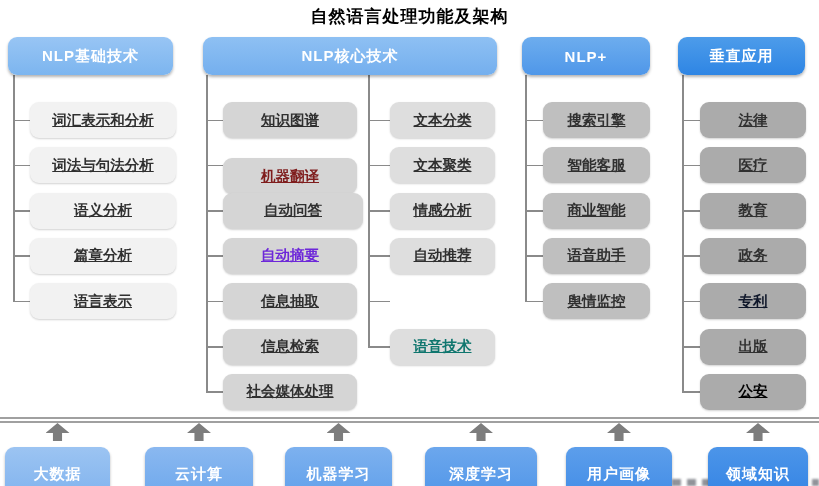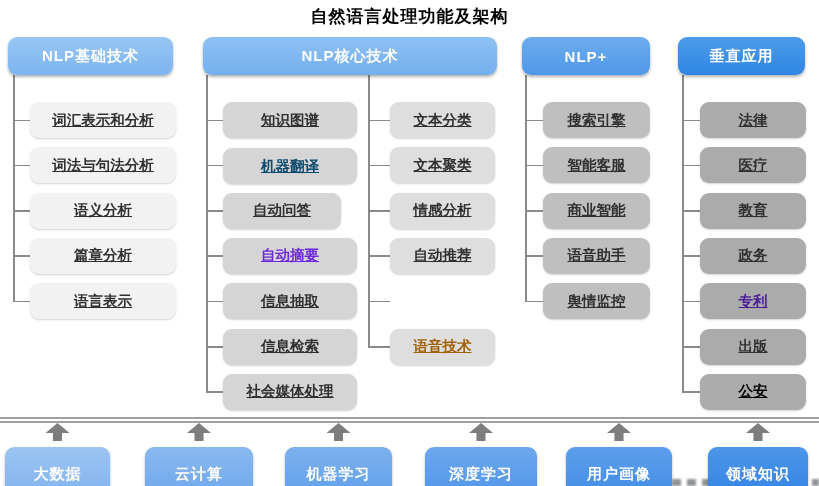--- a/index.html
+++ b/index.html
@@ -84,43 +84,43 @@
     <div class="item-box layer-top" style="left: 30px; top: 192.6px; width: 146px; background: rgb(242, 242, 242); color: rgb(48, 48, 48);">语义分析</div>
     <div class="tick-line" style="left: 13px; top: 255.4px; width: 17px; background: rgb(138, 138, 138);"></div>
     <div class="item-box layer-top" style="left: 30px; top: 237.9px; width: 146px; background: rgb(242, 242, 242); color: rgb(48, 48, 48);">篇章分析</div>
     <div class="tick-line" style="left: 13px; top: 300.7px; width: 17px; background: rgb(138, 138, 138);"></div>
     <div class="item-box layer-top" style="left: 30px; top: 283.2px; width: 146px; background: rgb(242, 242, 242); color: rgb(48, 48, 48);">语言表示</div>
     <div class="col-header layer-top" style="left: 203px; top: 37px; width: 294px; background: linear-gradient(rgb(142, 192, 243), rgb(116, 175, 238)); color: rgb(255, 255, 255);">NLP核心技术</div>
     <div class="trunk-line" style="left: 206px; top: 75px; height: 317.3px; background: rgb(138, 138, 138);"></div>
     <div class="tick-line" style="left: 206px; top: 119.5px; width: 17px; background: rgb(138, 138, 138);"></div>
     <div class="item-box layer-top" style="left: 223px; top: 102px; width: 134px; background: rgb(213, 213, 213); color: rgb(48, 48, 48);">知识图谱</div>
     <div class="tick-line" style="left: 206px; top: 164.8px; width: 17px; background: rgb(138, 138, 138);"></div>
-    <div class="item-box layer-top" style="left: 223px; top: 148px; width: 134px; background: rgb(213, 213, 213); color: #0c4a6e;">机器翻译</div>
+    <div class="item-box layer-top" style="left: 223px; top: 158px; width: 134px; background: rgb(213, 213, 213); color: #7f1d1d;">机器翻译</div>
     <div class="tick-line" style="left: 206px; top: 210.1px; width: 17px; background: rgb(138, 138, 138);"></div>
-    <div class="item-box layer-top" style="left: 223px; top: 192.6px; width: 118px; background: rgb(213, 213, 213); color: rgb(48, 48, 48);">自动问答</div>
+    <div class="item-box layer-top" style="left: 223px; top: 192.6px; width: 140px; background: rgb(213, 213, 213); color: rgb(48, 48, 48);">自动问答</div>
     <div class="tick-line" style="left: 206px; top: 255.4px; width: 17px; background: rgb(138, 138, 138);"></div>
     <div class="item-box layer-top" style="left: 223px; top: 237.9px; width: 134px; background: rgb(213, 213, 213); color: #6d28d9;">自动摘要</div>
     <div class="tick-line" style="left: 206px; top: 300.7px; width: 17px; background: rgb(138, 138, 138);"></div>
     <div class="item-box layer-top" style="left: 223px; top: 283.2px; width: 134px; background: rgb(213, 213, 213); color: rgb(48, 48, 48);">信息抽取</div>
     <div class="tick-line" style="left: 206px; top: 346px; width: 17px; background: rgb(138, 138, 138);"></div>
     <div class="item-box layer-top" style="left: 223px; top: 328.5px; width: 134px; background: rgb(213, 213, 213); color: rgb(48, 48, 48);">信息检索</div>
     <div class="tick-line" style="left: 206px; top: 391.3px; width: 17px; background: rgb(138, 138, 138);"></div>
     <div class="item-box layer-top" style="left: 223px; top: 373.8px; width: 134px; background: rgb(213, 213, 213); color: rgb(48, 48, 48);">社会媒体处理</div>
     <div class="trunk-line" style="left: 368px; top: 75px; height: 272px; background: rgb(138, 138, 138);"></div>
     <div class="tick-line" style="left: 368px; top: 119.5px; width: 22px; background: rgb(138, 138, 138);"></div>
     <div class="item-box layer-top" style="left: 390px; top: 102px; width: 105px; background: rgb(222, 222, 222); color: rgb(48, 48, 48);">文本分类</div>
     <div class="tick-line" style="left: 368px; top: 164.8px; width: 22px; background: rgb(138, 138, 138);"></div>
     <div class="item-box layer-top" style="left: 390px; top: 147.3px; width: 105px; background: rgb(222, 222, 222); color: rgb(48, 48, 48);">文本聚类</div>
     <div class="tick-line" style="left: 368px; top: 210.1px; width: 22px; background: rgb(138, 138, 138);"></div>
     <div class="item-box layer-top" style="left: 390px; top: 192.6px; width: 105px; background: rgb(222, 222, 222); color: rgb(48, 48, 48);">情感分析</div>
     <div class="tick-line" style="left: 368px; top: 255.4px; width: 22px; background: rgb(138, 138, 138);"></div>
     <div class="item-box layer-top" style="left: 390px; top: 237.9px; width: 105px; background: rgb(222, 222, 222); color: rgb(48, 48, 48);">自动推荐</div>
     <div class="tick-line" style="left: 368px; top: 300.7px; width: 22px; background: rgb(138, 138, 138);"></div>
     <div class="tick-line" style="left: 368px; top: 346px; width: 22px; background: rgb(138, 138, 138);"></div>
-    <div class="item-box layer-top" style="left: 390px; top: 328.5px; width: 105px; background: rgb(222, 222, 222); color: #a16207;">语音技术</div>
+    <div class="item-box layer-top" style="left: 390px; top: 328.5px; width: 105px; background: rgb(222, 222, 222); color: #0f766e;">语音技术</div>
     <div class="col-header layer-top" style="left: 522px; top: 37px; width: 128px; background: linear-gradient(rgb(109, 173, 238), rgb(79, 151, 233)); color: rgb(255, 255, 255);">NLP+</div>
     <div class="trunk-line" style="left: 525px; top: 75px; height: 226.7px; background: rgb(138, 138, 138);"></div>
     <div class="tick-line" style="left: 525px; top: 119.5px; width: 18px; background: rgb(138, 138, 138);"></div>
     <div class="item-box layer-top" style="left: 543px; top: 102px; width: 107px; background: rgb(191, 191, 191); color: rgb(48, 48, 48);">搜索引擎</div>
     <div class="tick-line" style="left: 525px; top: 164.8px; width: 18px; background: rgb(138, 138, 138);"></div>
     <div class="item-box layer-top" style="left: 543px; top: 147.3px; width: 107px; background: rgb(191, 191, 191); color: rgb(48, 48, 48);">智能客服</div>
     <div class="tick-line" style="left: 525px; top: 210.1px; width: 18px; background: rgb(138, 138, 138);"></div>
     <div class="item-box layer-top" style="left: 543px; top: 192.6px; width: 107px; background: rgb(191, 191, 191); color: rgb(48, 48, 48);">商业智能</div>
     <div class="tick-line" style="left: 525px; top: 255.4px; width: 18px; background: rgb(138, 138, 138);"></div>
     <div class="item-box layer-top" style="left: 543px; top: 237.9px; width: 107px; background: rgb(191, 191, 191); color: rgb(48, 48, 48);">语音助手</div>
@@ -130,21 +130,21 @@
     <div class="trunk-line" style="left: 682px; top: 75px; height: 317.3px; background: rgb(138, 138, 138);"></div>
     <div class="tick-line" style="left: 682px; top: 119.5px; width: 18px; background: rgb(138, 138, 138);"></div>
     <div class="item-box layer-top" style="left: 700px; top: 102px; width: 106px; background: rgb(171, 171, 171); color: rgb(48, 48, 48);">法律</div>
     <div class="tick-line" style="left: 682px; top: 164.8px; width: 18px; background: rgb(138, 138, 138);"></div>
     <div class="item-box layer-top" style="left: 700px; top: 147.3px; width: 106px; background: rgb(171, 171, 171); color: rgb(48, 48, 48);">医疗</div>
     <div class="tick-line" style="left: 682px; top: 210.1px; width: 18px; background: rgb(138, 138, 138);"></div>
     <div class="item-box layer-top" style="left: 700px; top: 192.6px; width: 106px; background: rgb(171, 171, 171); color: rgb(48, 48, 48);">教育</div>
     <div class="tick-line" style="left: 682px; top: 255.4px; width: 18px; background: rgb(138, 138, 138);"></div>
     <div class="item-box layer-top" style="left: 700px; top: 237.9px; width: 106px; background: rgb(171, 171, 171); color: rgb(48, 48, 48);">政务</div>
     <div class="tick-line" style="left: 682px; top: 300.7px; width: 18px; background: rgb(138, 138, 138);"></div>
-    <div class="item-box layer-top" style="left: 700px; top: 283.2px; width: 106px; background: rgb(171, 171, 171); color: #4c1d95;">专利</div>
+    <div class="item-box layer-top" style="left: 700px; top: 283.2px; width: 106px; background: rgb(171, 171, 171); color: #0f172a;">专利</div>
     <div class="tick-line" style="left: 682px; top: 346px; width: 18px; background: rgb(138, 138, 138);"></div>
     <div class="item-box layer-top" style="left: 700px; top: 328.5px; width: 106px; background: rgb(171, 171, 171); color: rgb(48, 48, 48);">出版</div>
     <div class="tick-line" style="left: 682px; top: 391.3px; width: 18px; background: rgb(138, 138, 138);"></div>
     <div class="item-box layer-top" style="left: 700px; top: 373.8px; width: 106px; background: rgb(171, 171, 171); color: #000000;">公安</div>
     <div class="up-arrow" style="left: 45.5px; top: 423px; background: rgb(125, 125, 125);"></div>
     <div class="foundation-box layer-top" style="left: 5px; top: 447px; width: 105px; background: linear-gradient(rgb(156, 196, 242), rgb(127, 178, 238)); color: rgb(255, 255, 255);">大数据</div>
     <div class="up-arrow" style="left: 187px; top: 423px; background: rgb(125, 125, 125);"></div>
     <div class="foundation-box layer-top" style="left: 145px; top: 447px; width: 108px; background: linear-gradient(rgb(138, 184, 240), rgb(108, 167, 236)); color: rgb(255, 255, 255);">云计算</div>
     <div class="up-arrow" style="left: 326.5px; top: 423px; background: rgb(125, 125, 125);"></div>
     <div class="foundation-box layer-top" style="left: 285px; top: 447px; width: 107px; background: linear-gradient(rgb(125, 177, 239), rgb(95, 159, 234)); color: rgb(255, 255, 255);">机器学习</div>

